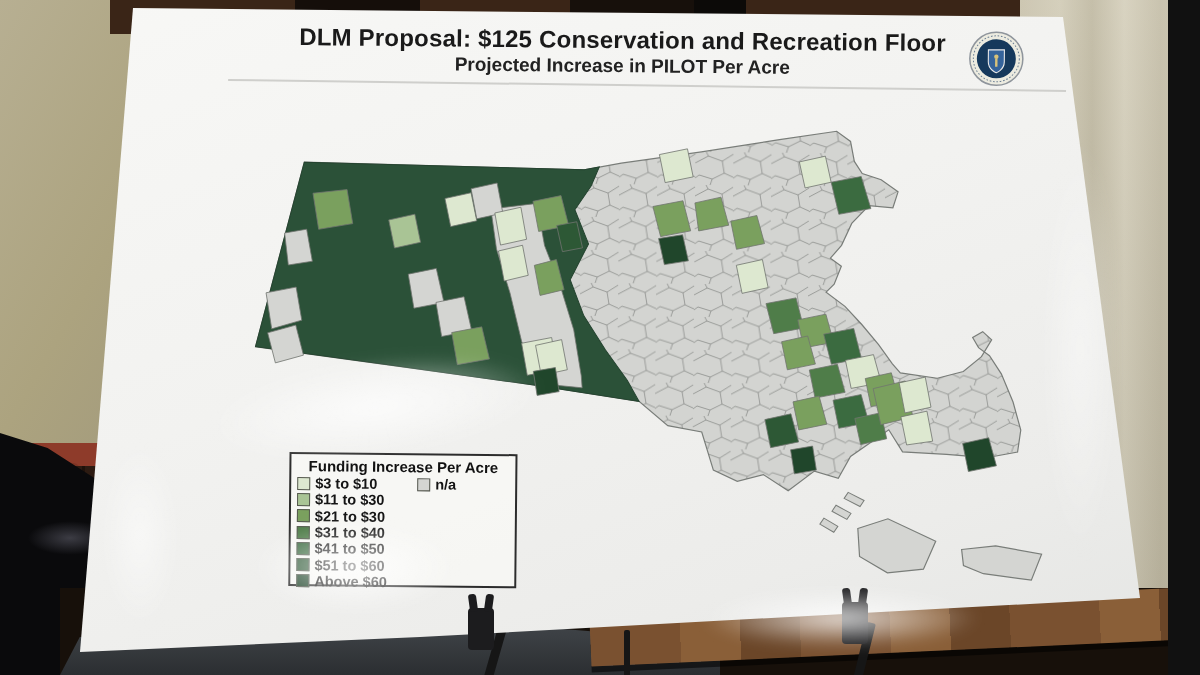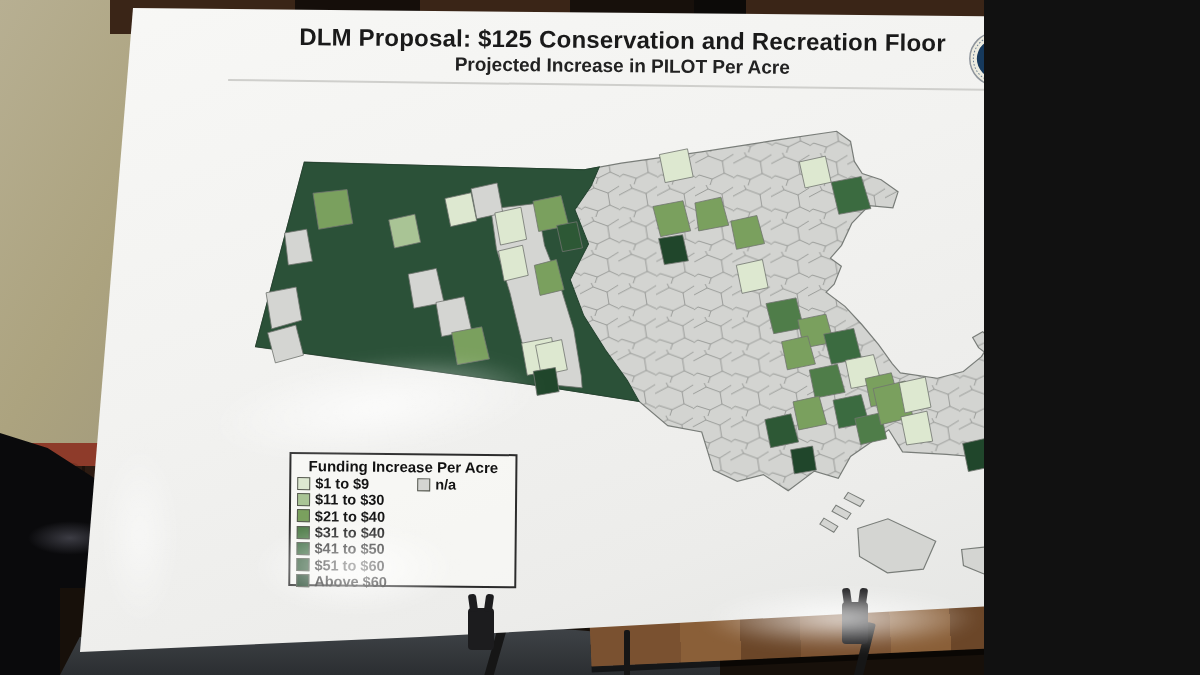--- a/index.html
+++ b/index.html
@@ -1,16 +1,16 @@
 <!DOCTYPE html>
 <html><head>
 <meta charset="utf-8">
 <style>
   html,body{margin:0;padding:0;background:#111;}
-  .scene{position:relative;width:984px;height:675px;overflow:hidden;
+  .scene{position:relative;width:1168px;height:675px;overflow:hidden;
          font-family:"Liberation Sans",sans-serif;}
 
   
   .wall-left{position:absolute;left:0;top:0;width:150px;height:470px;
     background:linear-gradient(120deg,#b7af92 0%,#aca37f 60%,#a29a7c 100%);}
   .top-wood{position:absolute;left:110px;top:0;width:980px;height:34px;background:#3a2517;}
   .top-dark-a{position:absolute;left:295px;top:0;width:125px;height:28px;background:#150e0a;}
   .top-dark-b{position:absolute;left:570px;top:0;width:135px;height:30px;background:#17100b;}
   .mic-stand{position:absolute;left:694px;top:0;width:52px;height:26px;background:#0c0a08;border-radius:0 0 6px 6px;}
   .curtain-right{position:absolute;left:1020px;top:0;width:180px;height:660px;
@@ -218,29 +218,29 @@
           </g>
         </svg>
       </div>
 
       <div class="legend">
         <div class="legend-title">Funding Increase Per Acre</div>
         <div class="legend-cols">
           <div class="legend-col col-main">
             <div class="lg-item">
               <span class="swatch" style="background-color: rgb(221, 232, 208);"></span>
-              <span class="lg-label">$1 to $9</span>
+              <span class="lg-label">$3 to $10</span>
             </div>
             <div class="lg-item">
               <span class="swatch" style="background-color: rgb(169, 196, 149);"></span>
               <span class="lg-label">$11 to $30</span>
             </div>
             <div class="lg-item">
               <span class="swatch" style="background-color: rgb(122, 160, 94);"></span>
-              <span class="lg-label">$21 to $40</span>
+              <span class="lg-label">$21 to $30</span>
             </div>
             <div class="lg-item">
               <span class="swatch" style="background-color: rgb(79, 125, 73);"></span>
               <span class="lg-label">$31 to $40</span>
             </div>
             <div class="lg-item">
               <span class="swatch" style="background-color: rgb(59, 107, 64);"></span>
               <span class="lg-label">$41 to $50</span>
             </div>
             <div class="lg-item">

